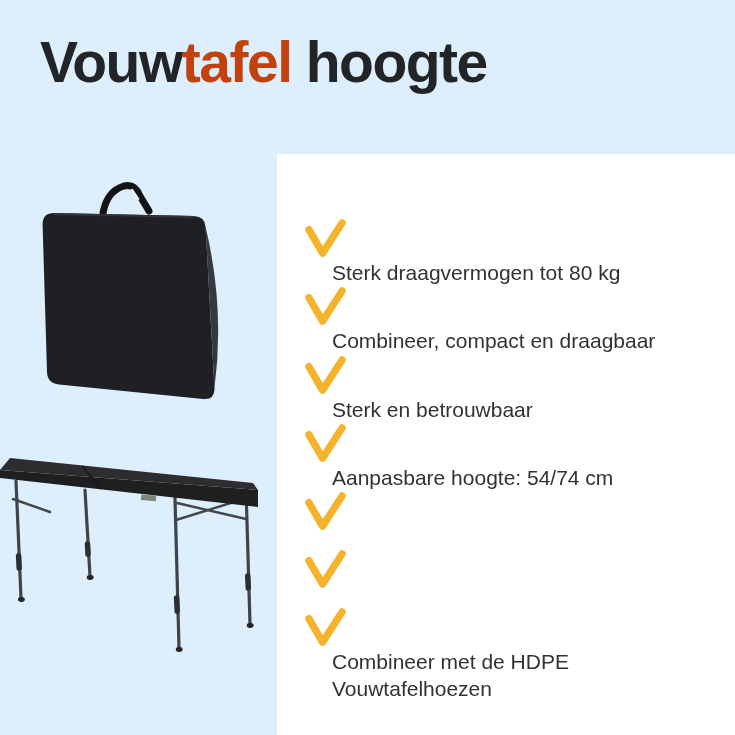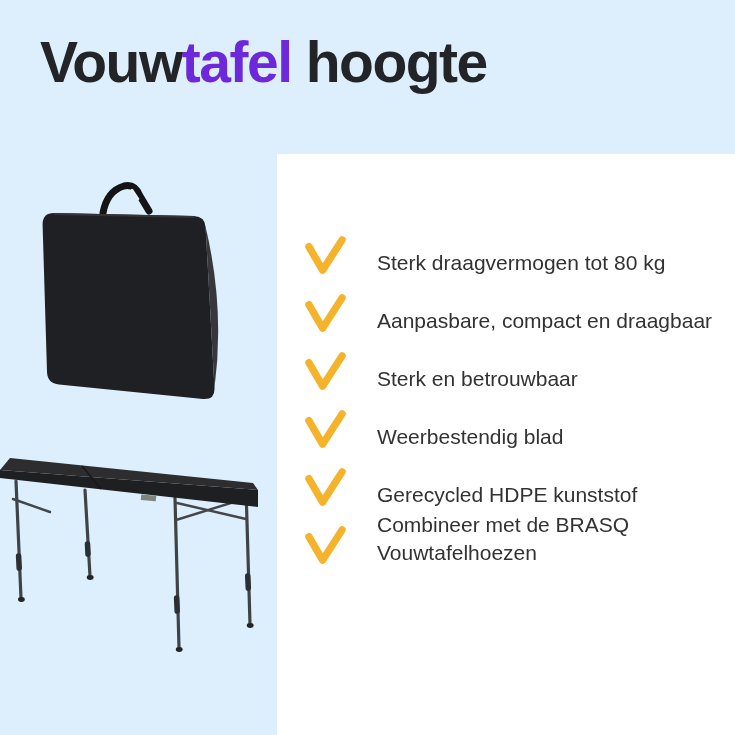--- a/index.html
+++ b/index.html
@@ -14,37 +14,38 @@
     width:735px;height:735px;
     background:#ddeffc;
   }
   
   .title{
     position:absolute;left:40px;top:30px;
     font-size:57px;font-weight:800;letter-spacing:-1.5px;
     color:#232428;line-height:1.15;
     white-space:nowrap;
   }
-  .title .accent{color:#6d28d9;}
+  .title .accent{color:#c2410c;}
   
   .panel{
     position:absolute;left:277px;top:154px;
     width:458px;height:581px;
     background:#ffffff;
   }
   
   .case-img{position:absolute;left:28px;top:150px;width:212px;height:270px;}
   .table-img{position:absolute;left:0px;top:448px;width:272px;height:220px;}
   
   .features{
     position:absolute;left:303px;top:218px;width:418px;
   }
   .feature-row{
-    display:flex;align-items:flex-end;
+    display:flex;align-items:flex-start;
     min-height:58px;
+    flex-direction:column;
   }
   .check-icon{
     flex:none;width:45px;height:41px;
   }
   .feature-text{
     margin-left:29px;
     font-size:21px;color:#323234;line-height:1.3;
     max-width:342px;
   }
 </style>
@@ -115,47 +116,51 @@
       <svg class="check-icon" viewBox="0 0 44 42">
         <polyline points="5,12 19,36 39,5" fill="none" stroke="#f5b32b" stroke-width="7.5" stroke-linecap="round" stroke-linejoin="round"></polyline>
       </svg>
       <span class="feature-text">Sterk draagvermogen tot 80 kg</span>
     </div>
 
     <div class="feature-row">
       <svg class="check-icon" viewBox="0 0 44 42">
         <polyline points="5,12 19,36 39,5" fill="none" stroke="#f5b32b" stroke-width="7.5" stroke-linecap="round" stroke-linejoin="round"></polyline>
       </svg>
-      <span class="feature-text">Aanpasbare, compact en draagbaar</span>
+      <span class="feature-text">Combineer, compact en draagbaar</span>
     </div>
 
     <div class="feature-row">
       <svg class="check-icon" viewBox="0 0 44 42">
         <polyline points="5,12 19,36 39,5" fill="none" stroke="#f5b32b" stroke-width="7.5" stroke-linecap="round" stroke-linejoin="round"></polyline>
       </svg>
       <span class="feature-text">Sterk en betrouwbaar</span>
     </div>
 
+    <div class="feature-row">
+      <svg class="check-icon" viewBox="0 0 44 42">
+        <polyline points="5,12 19,36 39,5" fill="none" stroke="#f5b32b" stroke-width="7.5" stroke-linecap="round" stroke-linejoin="round"></polyline>
+      </svg>
+      <span class="feature-text">Aanpasbare hoogte: 54/74 cm</span>
+    </div>
 
 
     <div class="feature-row">
       <svg class="check-icon" viewBox="0 0 44 42">
         <polyline points="5,12 19,36 39,5" fill="none" stroke="#f5b32b" stroke-width="7.5" stroke-linecap="round" stroke-linejoin="round"></polyline>
       </svg>
-      <span class="feature-text">Weerbestendig blad</span>
     </div>
 
     <div class="feature-row">
       <svg class="check-icon" viewBox="0 0 44 42">
         <polyline points="5,12 19,36 39,5" fill="none" stroke="#f5b32b" stroke-width="7.5" stroke-linecap="round" stroke-linejoin="round"></polyline>
       </svg>
-      <span class="feature-text">Gerecycled HDPE kunststof</span>
     </div>
 
     <div class="feature-row">
       <svg class="check-icon" viewBox="0 0 44 42">
         <polyline points="5,12 19,36 39,5" fill="none" stroke="#f5b32b" stroke-width="7.5" stroke-linecap="round" stroke-linejoin="round"></polyline>
       </svg>
-      <span class="feature-text">Combineer met de BRASQ Vouwtafelhoezen</span>
+      <span class="feature-text">Combineer met de HDPE Vouwtafelhoezen</span>
     </div>
 
   </div>
 </div>
 
 </body></html>

